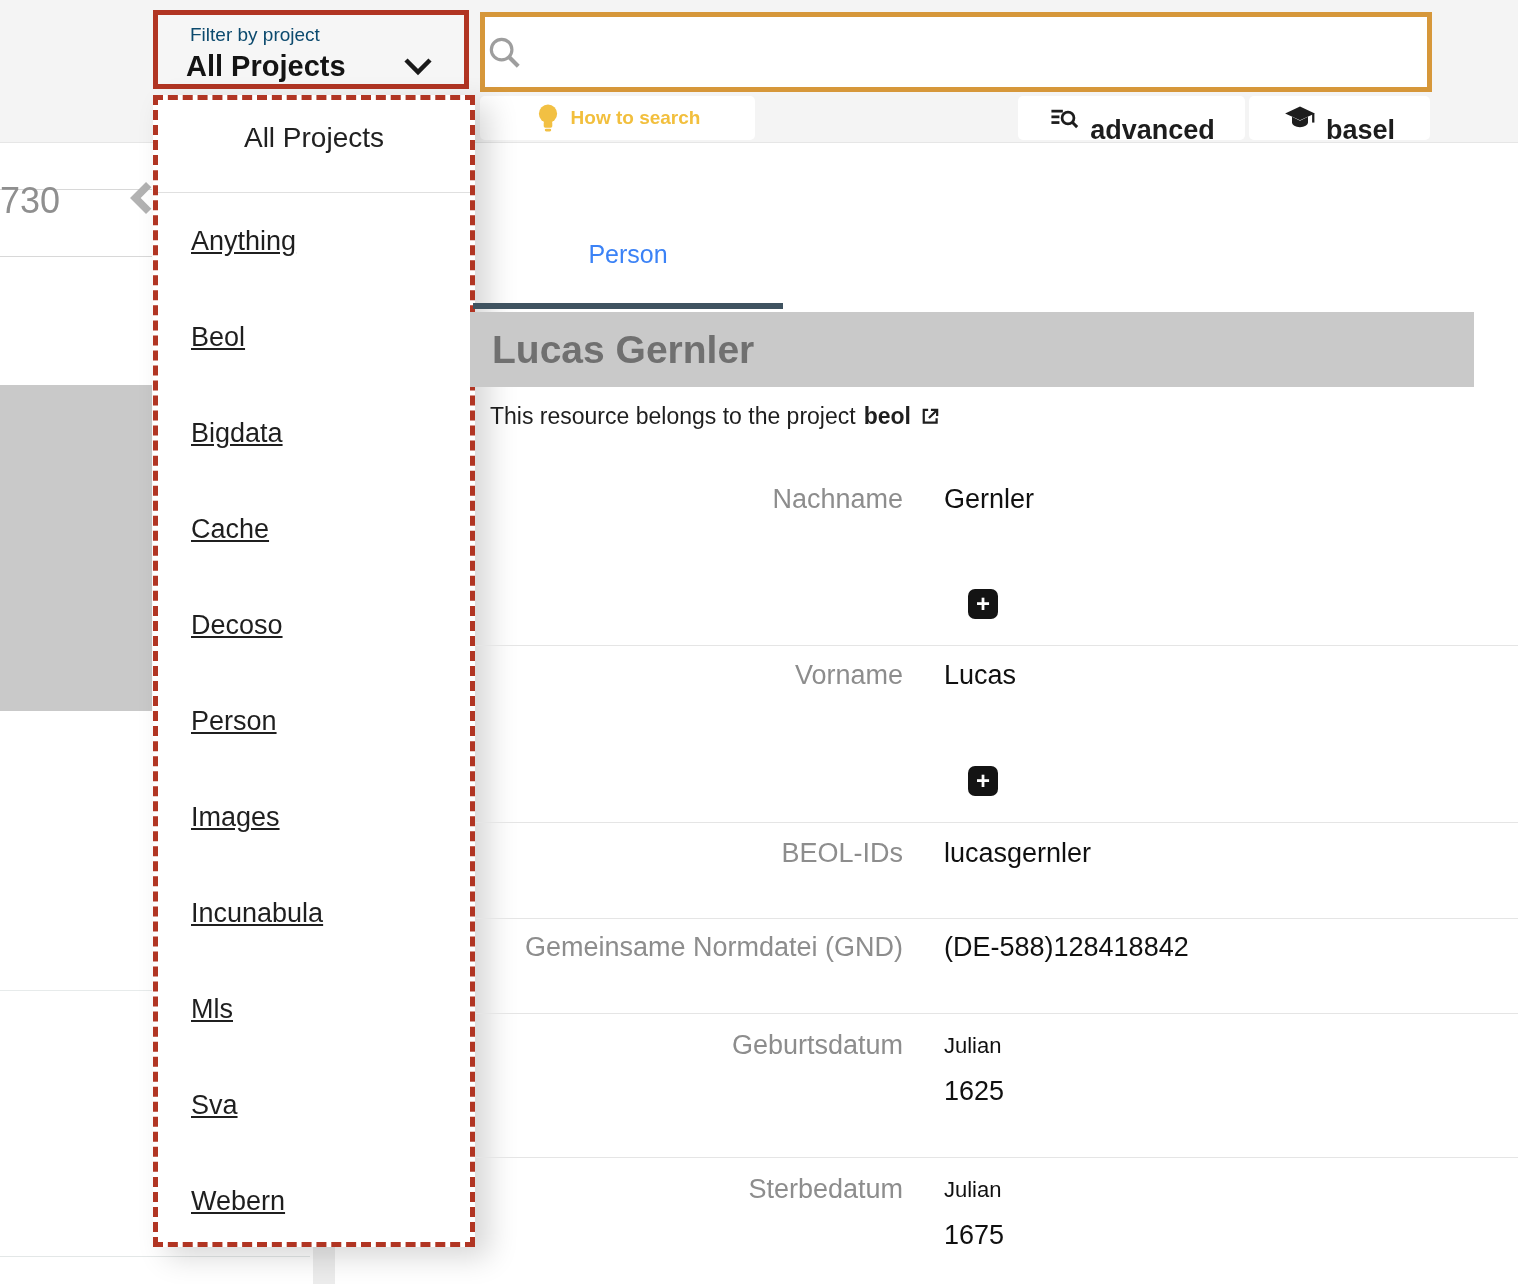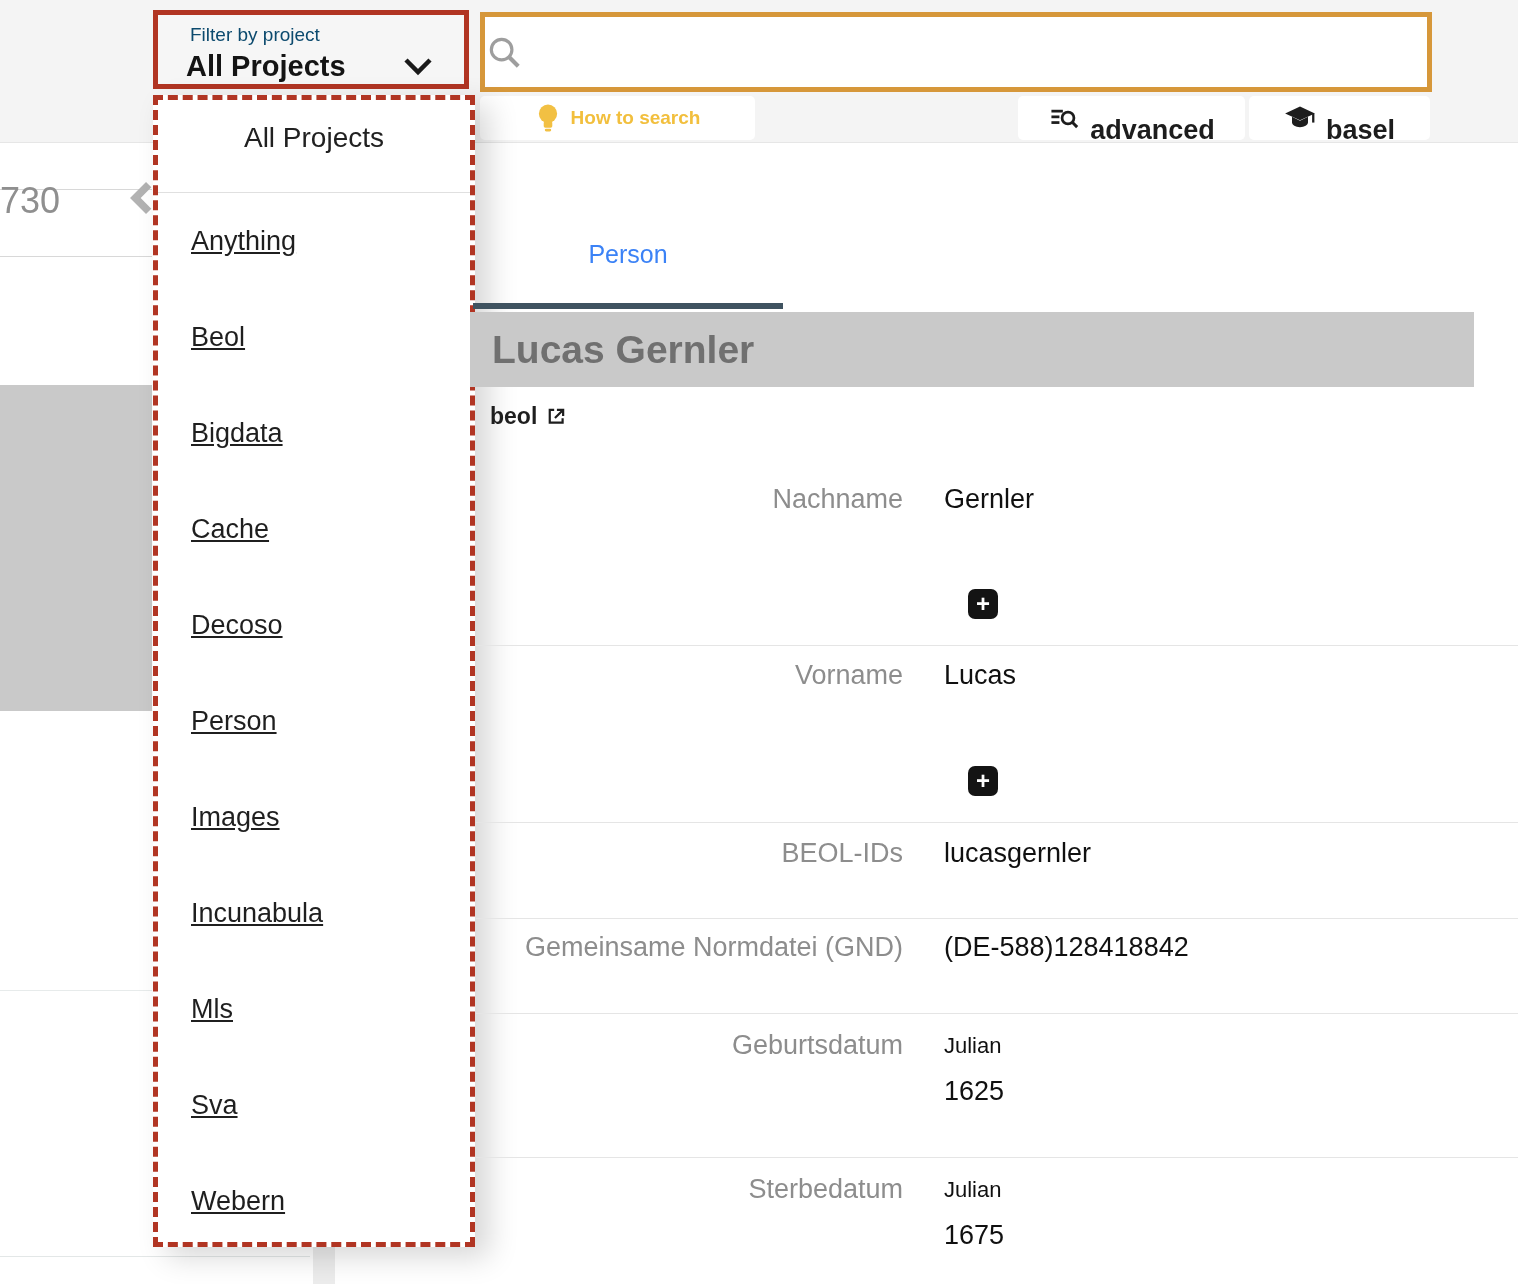--- a/index.html
+++ b/index.html
@@ -140,20 +140,21 @@
 </div>
 
 <div class="abs tab-label">Person</div>
 <div class="abs tab-underline"></div>
 
 <div class="abs title-band">
   <span class="title-text">Lucas Gernler</span>
 </div>
 
 <div class="abs belongs">
+  <span>This resource belongs to the project</span>
   <b>beol</b>
   <svg class="extlink-icon" viewBox="0 0 24 24">
     <path d="M5 5 h6 v2.4 H7.4 V19 H19 v-3.6 H21.4 V21.4 H5 z" transform="translate(-1,-2)" fill="#1e1e1e"></path>
     <path d="M13 3 h8 v8 h-2.4 V7.1 L11.7 14 10 12.3 16.9 5.4 H13 z" fill="#1e1e1e"></path>
   </svg>
 </div>
 
 <div class="abs prop-label" style="top:484px">Nachname</div>
 <div class="abs prop-value" style="top:484px">Gernler</div>
 <button class="add-btn" style="top:589px">+</button>

